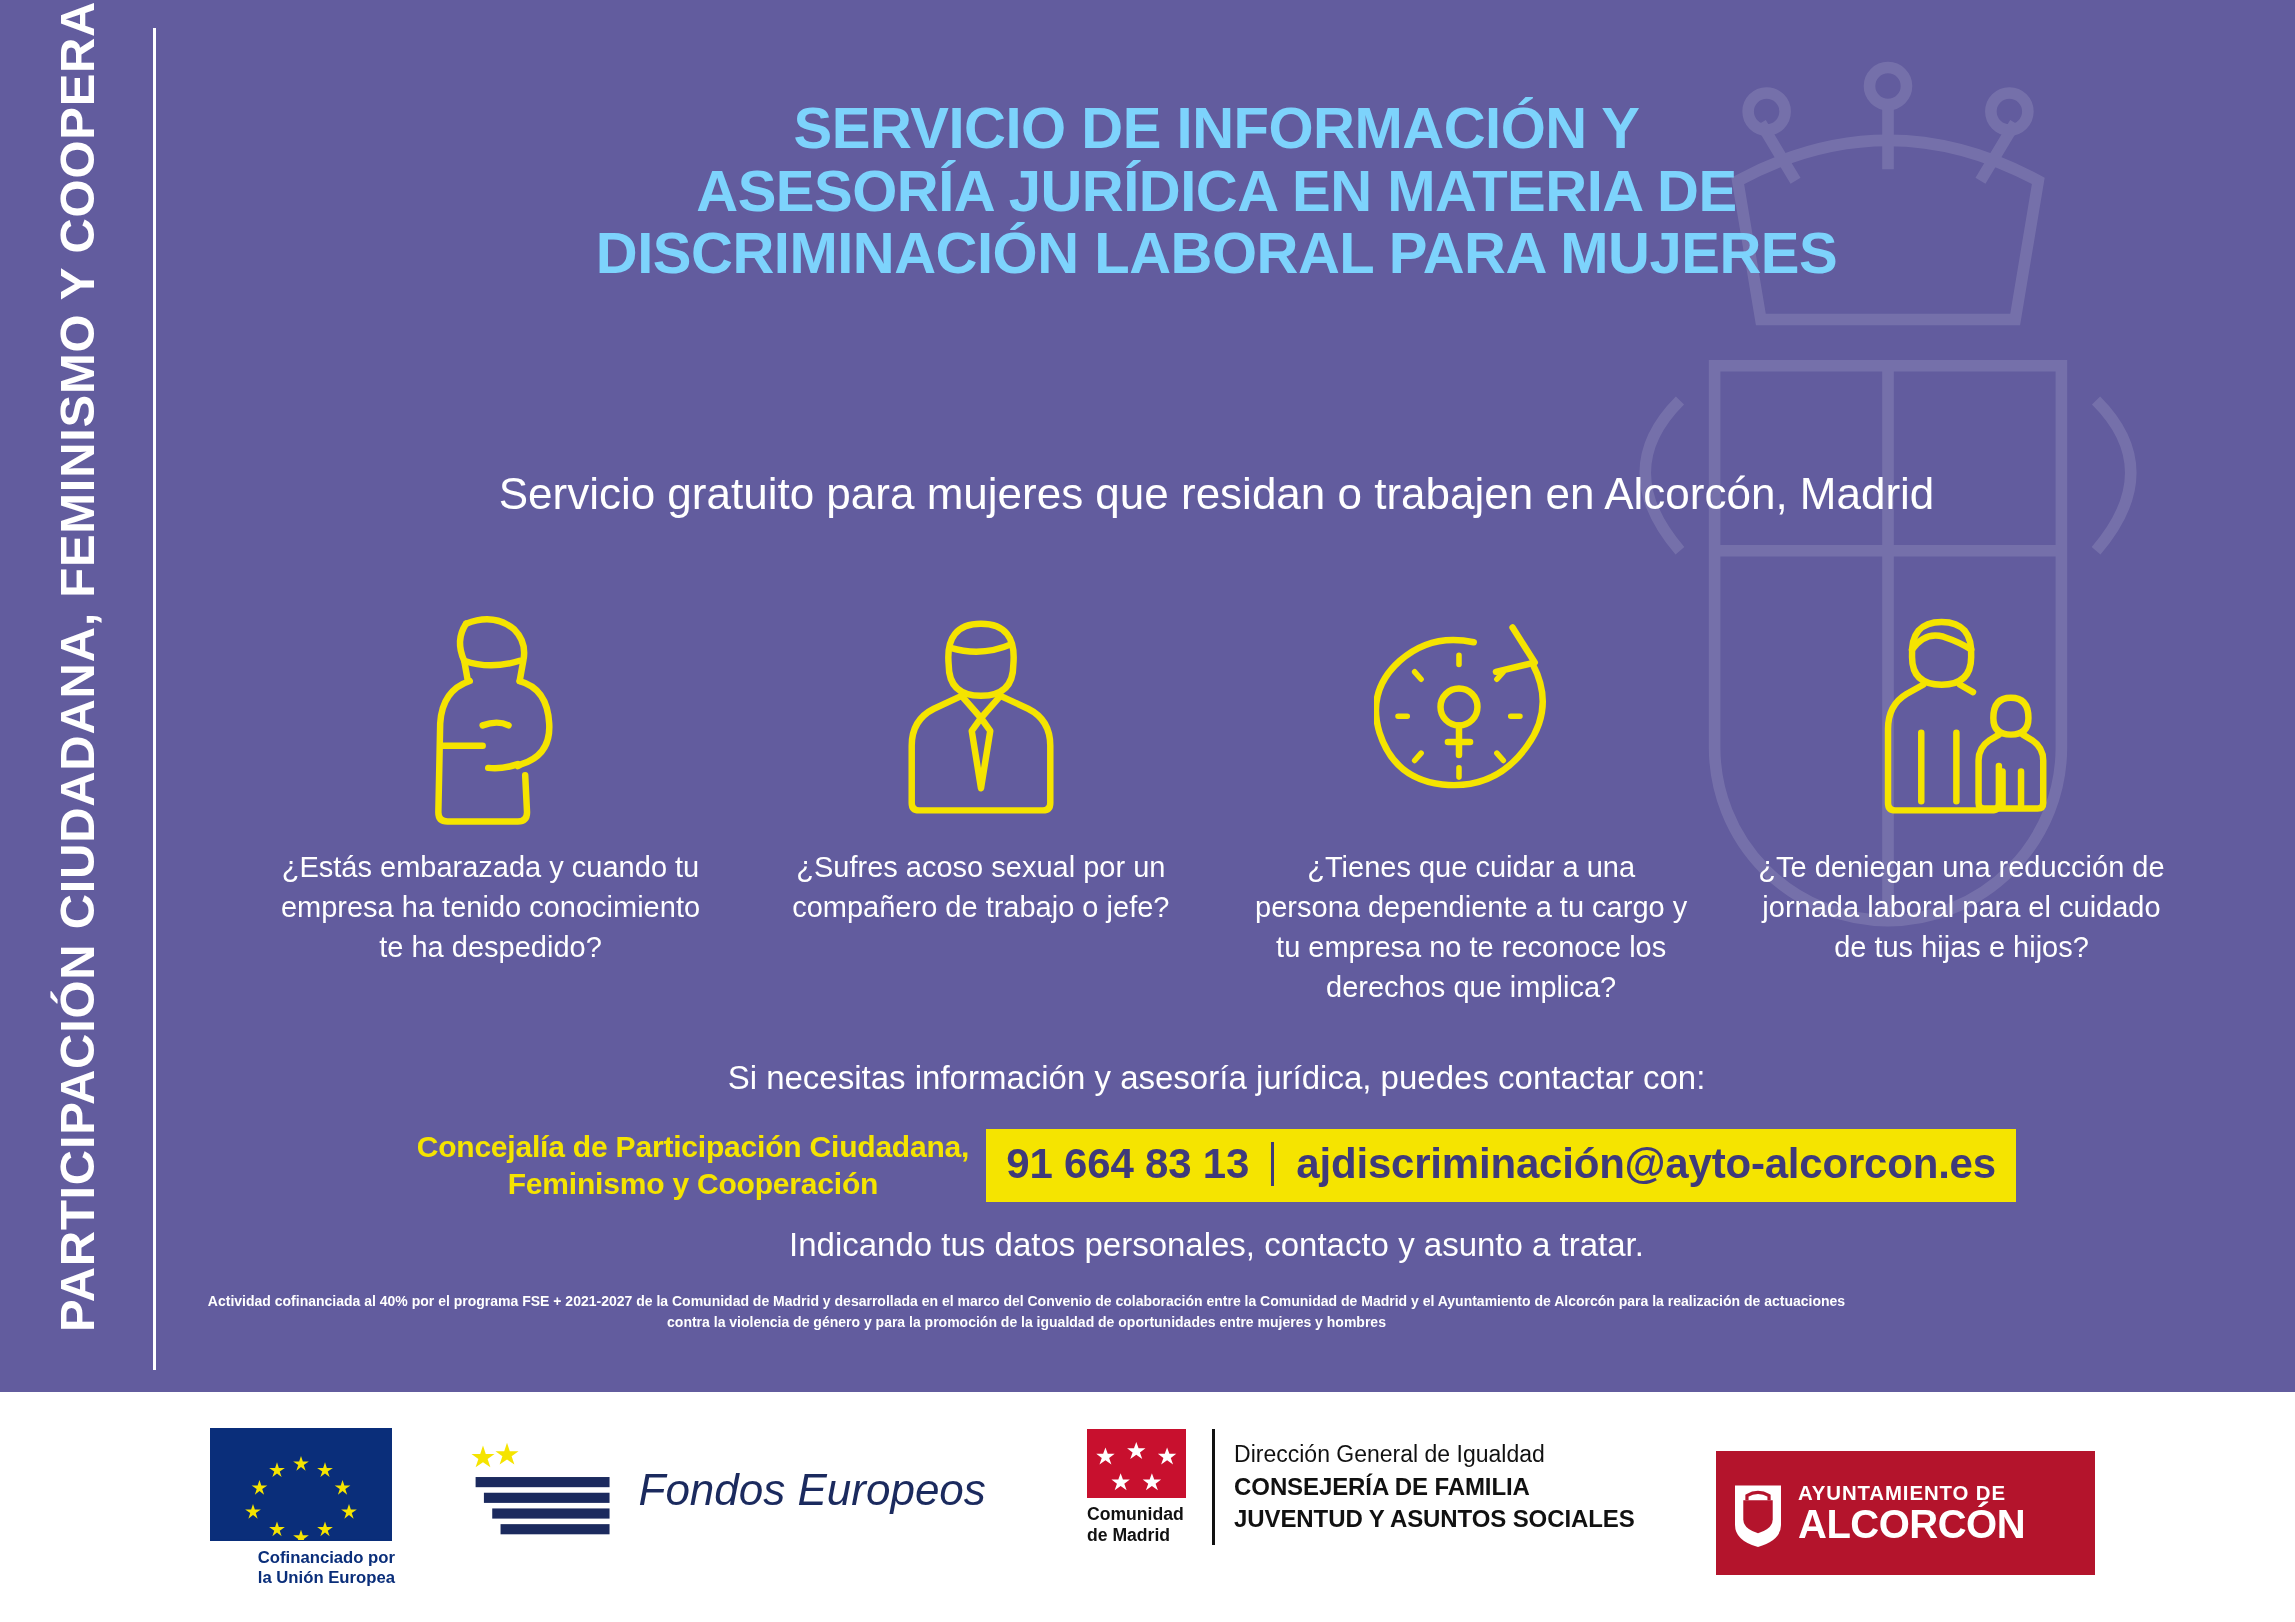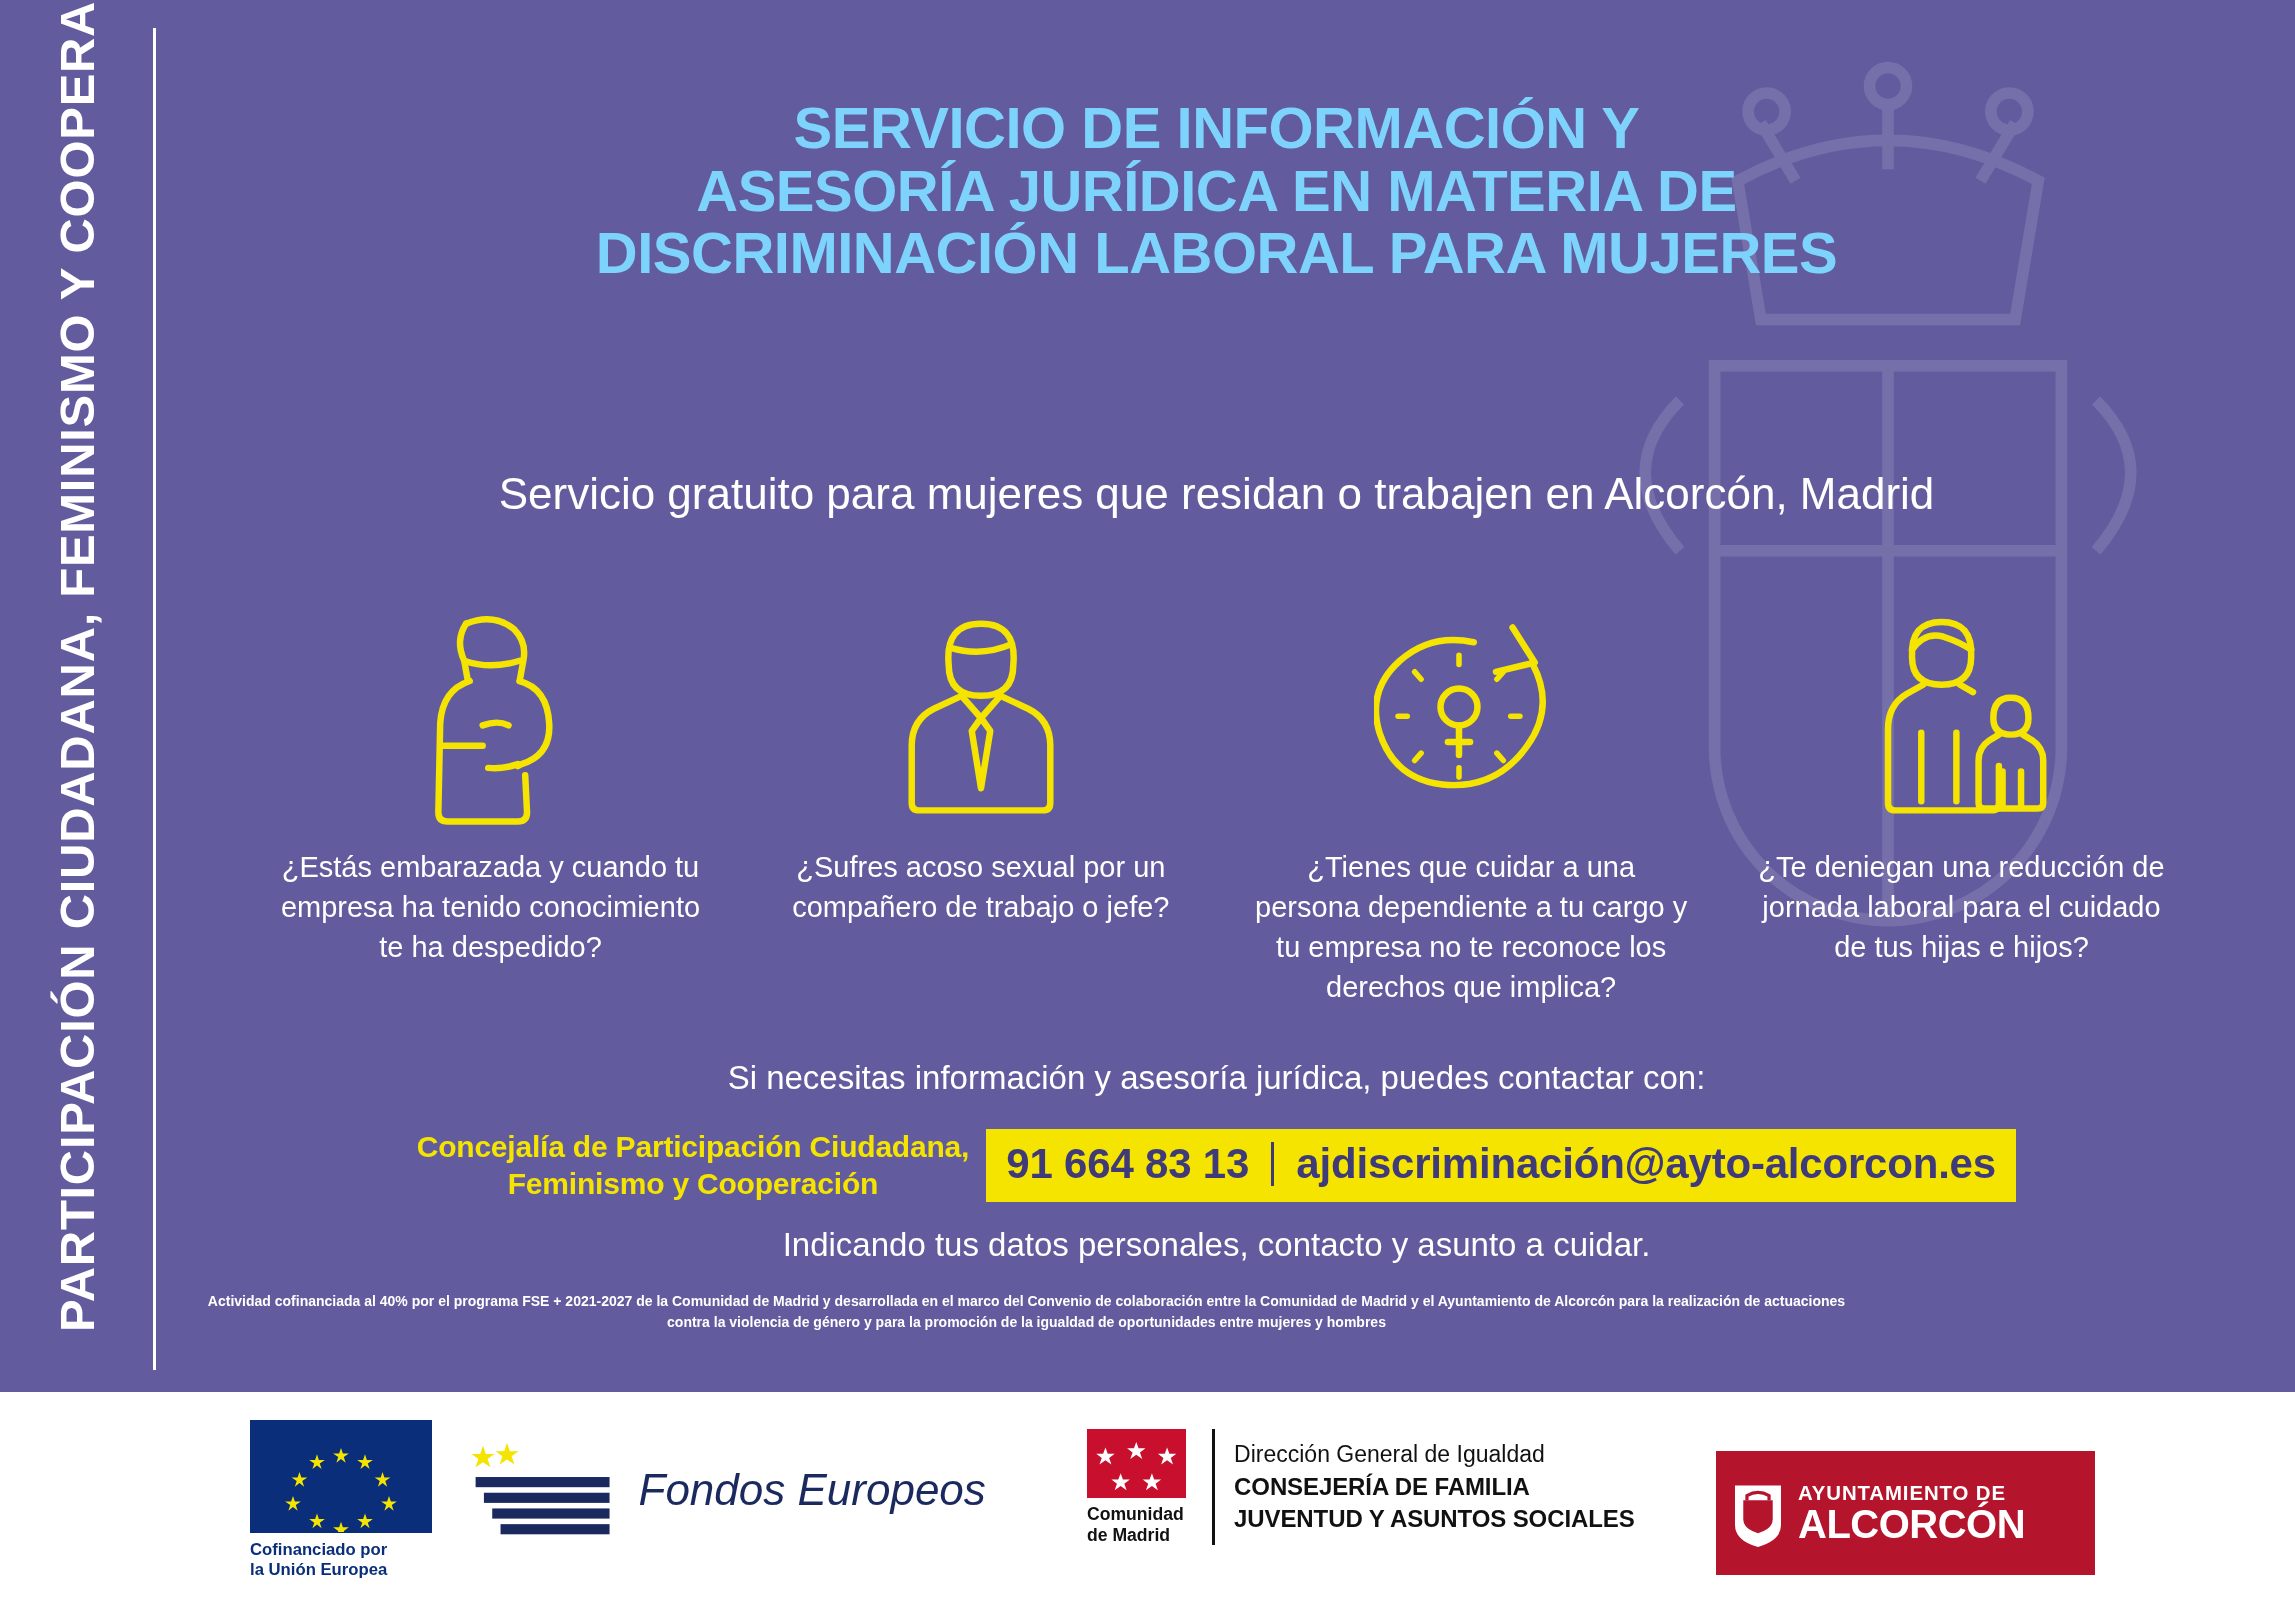--- a/index.html
+++ b/index.html
@@ -237,24 +237,23 @@
   }
   .footer-inner {
     position: relative;
     width: 2295px;
     height: 230px;
   }
 
   .eu-logo {
     position: absolute;
     left: 210px;
-    top: 28px;
+    top: 36px;
     width: 185px;
-    text-align: left;
-    margin-left: 40px;
+    text-align: right;
   }
   .eu-flag {
     width: 180px;
     height: 111px;
     background: #0a2e7a;
     position: relative;
     border: 0.9px solid #0a2e7a;
   }
   .eu-caption {
     margin-top: 6.5px;
@@ -452,21 +451,21 @@
           <div>Concejalía de Participación Ciudadana,</div>
           <div>Feminismo y Cooperación</div>
         </div>
         <div class="highlight">
           <span>91 664 83 13</span>
           <span class="divider"></span>
           <span>ajdiscriminación@ayto-alcorcon.es</span>
         </div>
       </div>
 
-      <div class="contact-note">Indicando tus datos personales, contacto y asunto a cuidar.</div>
+      <div class="contact-note">Indicando tus datos personales, contacto y asunto a tratar.</div>
 
     </div>
 
     <div class="fineprint">Actividad cofinanciada al 40% por el programa FSE + 2021-2027 de la Comunidad de Madrid y desarrollada en el marco del Convenio de colaboración entre la Comunidad de Madrid y el Ayuntamiento de Alcorcón para la realización de actuaciones contra la violencia de género y para la promoción de la igualdad de oportunidades entre mujeres y hombres</div>
 
   </div>
 
   <div class="footer">
     <div class="footer-inner">
 

